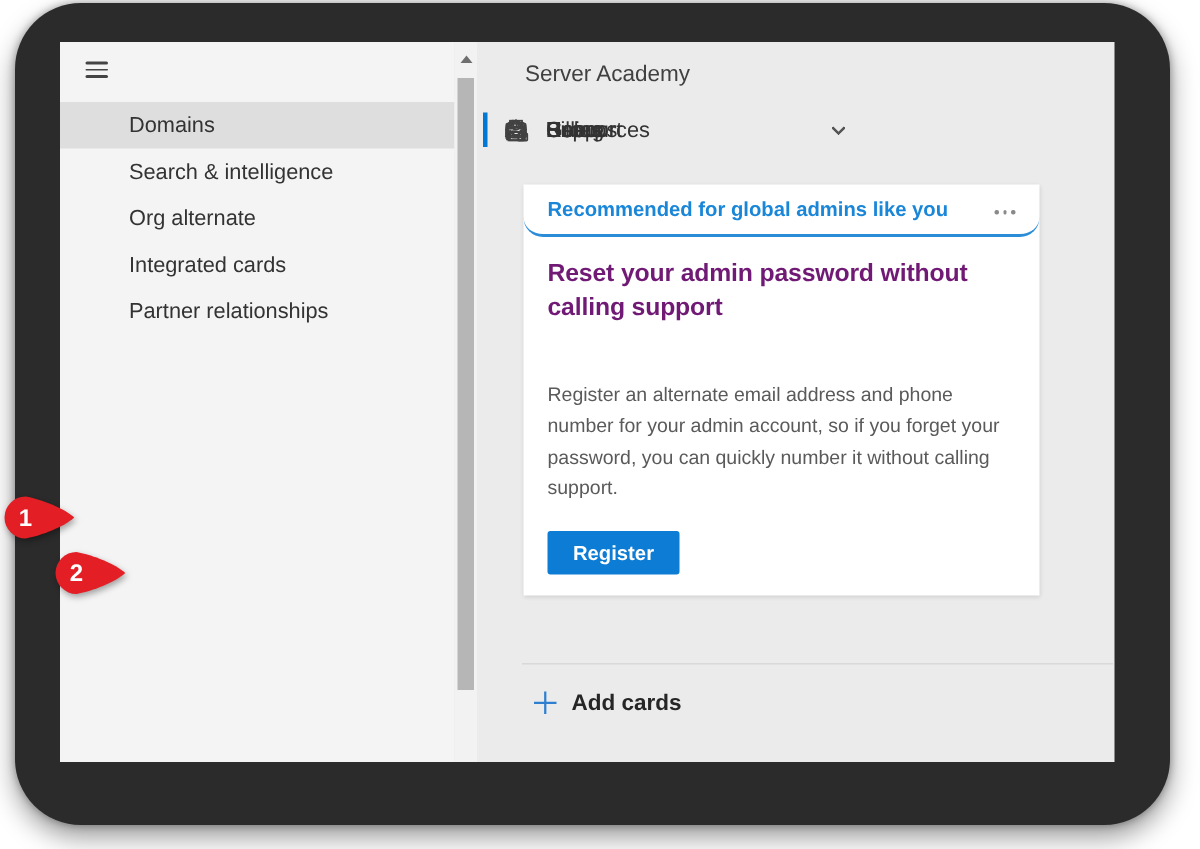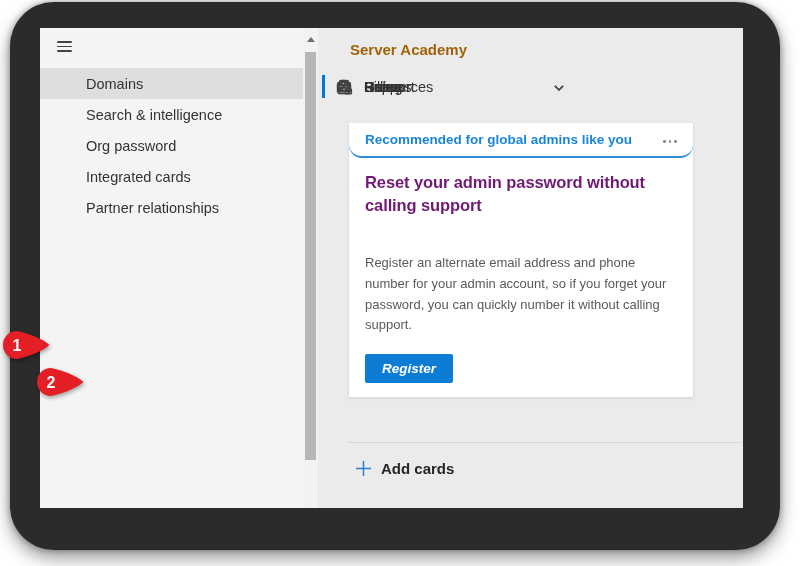--- a/index.html
+++ b/index.html
@@ -59,21 +59,21 @@
     content:"";display:block;width:0;height:0;
     border-left:4px solid transparent;border-right:4px solid transparent;
     border-bottom:5px solid #6f6f6f;
   }
   .scroll-thumb{
     position:absolute;left:2px;top:24px;width:11px;height:408px;background:#b6b6b6;cursor:pointer;
   }
   
   .main{position:absolute;left:278px;top:0;right:0;bottom:0;}
   .page-title{
-    position:absolute;left:32px;top:13px;font-size:15px;font-weight:700;color:#a16207;
+    position:absolute;left:32px;top:13px;font-size:15px;font-weight:400;color:#404040;
   }
   .card{
     position:absolute;left:31px;top:95px;width:344px;height:274px;background:#ffffff;
     box-shadow:0 1px 3px rgba(0,0,0,.12);
   }
   .card-header{
     position:relative;height:33px;border-bottom:2px solid #2b8cd8;border-radius:13px;
   }
   .card-header .header-label{
     position:absolute;left:16px;top:9px;font-size:13.5px;font-weight:700;color:#1a86d8;
@@ -86,21 +86,21 @@
     position:absolute;left:16px;top:48px;width:304px;
     font-size:16.5px;font-weight:700;color:#701a75;line-height:1.42;letter-spacing:-0.1px;
   }
   .card-body{
     position:absolute;left:16px;top:130px;width:312px;
     font-size:13px;color:#5a5a5a;line-height:1.6;
   }
   .register-btn{
     position:absolute;left:16px;top:231px;width:88px;height:29px;
     background:#0c7cd5;color:#fff;border:none;border-radius:2px;
-    font-family:inherit;font-size:13.5px;font-weight:700;cursor:pointer;font-style:italic;
+    font-family:inherit;font-size:13.5px;font-weight:700;cursor:pointer;
   }
   .divider{
     position:absolute;left:30px;top:414px;width:394px;height:1px;background:#d8d8d8;
   }
   .add-cards{
     position:absolute;left:37px;top:432px;display:flex;align-items:center;gap:9px;cursor:pointer;
   }
   .add-cards .plus{width:17px;height:17px;}
   .add-cards .add-label{font-size:15px;font-weight:700;color:#262626;}
   
@@ -234,21 +234,21 @@
       </div>
 
 
       <div class="nav-row sub selected">
         <span class="label">Domains</span>
       </div>
       <div class="nav-row sub">
         <span class="label">Search &amp; intelligence</span>
       </div>
       <div class="nav-row sub">
-        <span class="label">Org password</span>
+        <span class="label">Org alternate</span>
       </div>
       <div class="nav-row sub">
         <span class="label">Integrated cards</span>
       </div>
       <div class="nav-row sub">
         <span class="label">Partner relationships</span>
       </div>
     </div>
   </div>
 

